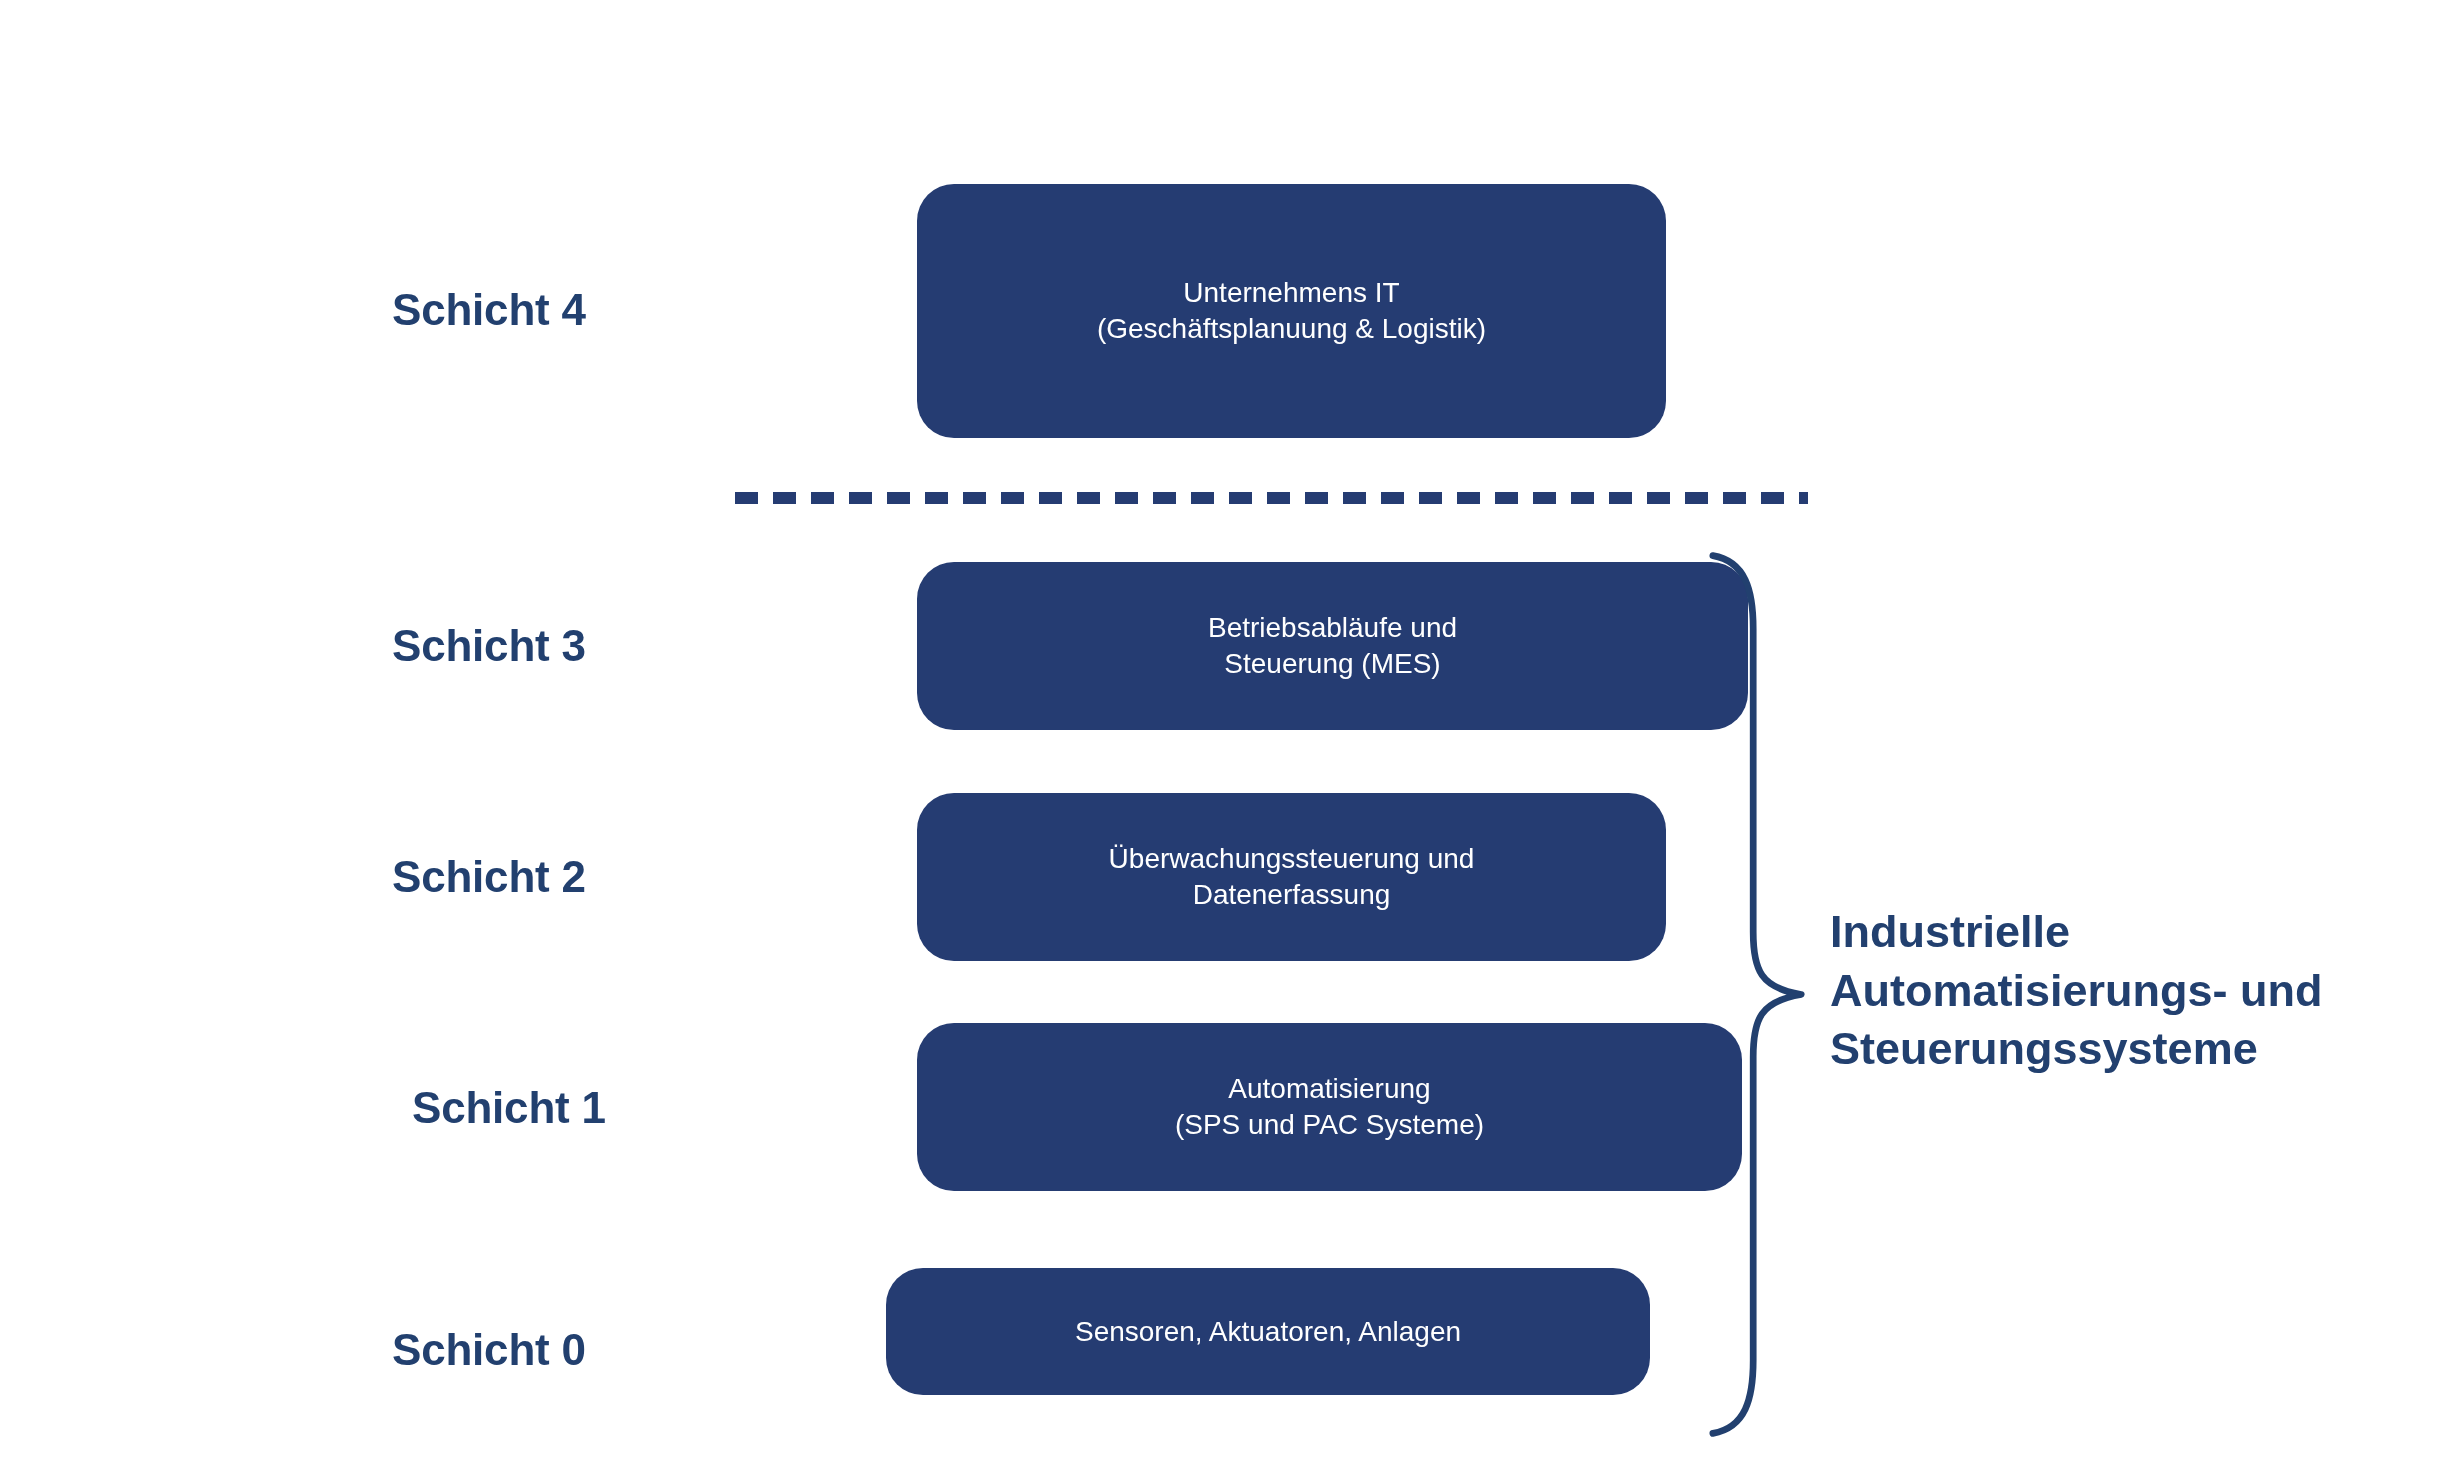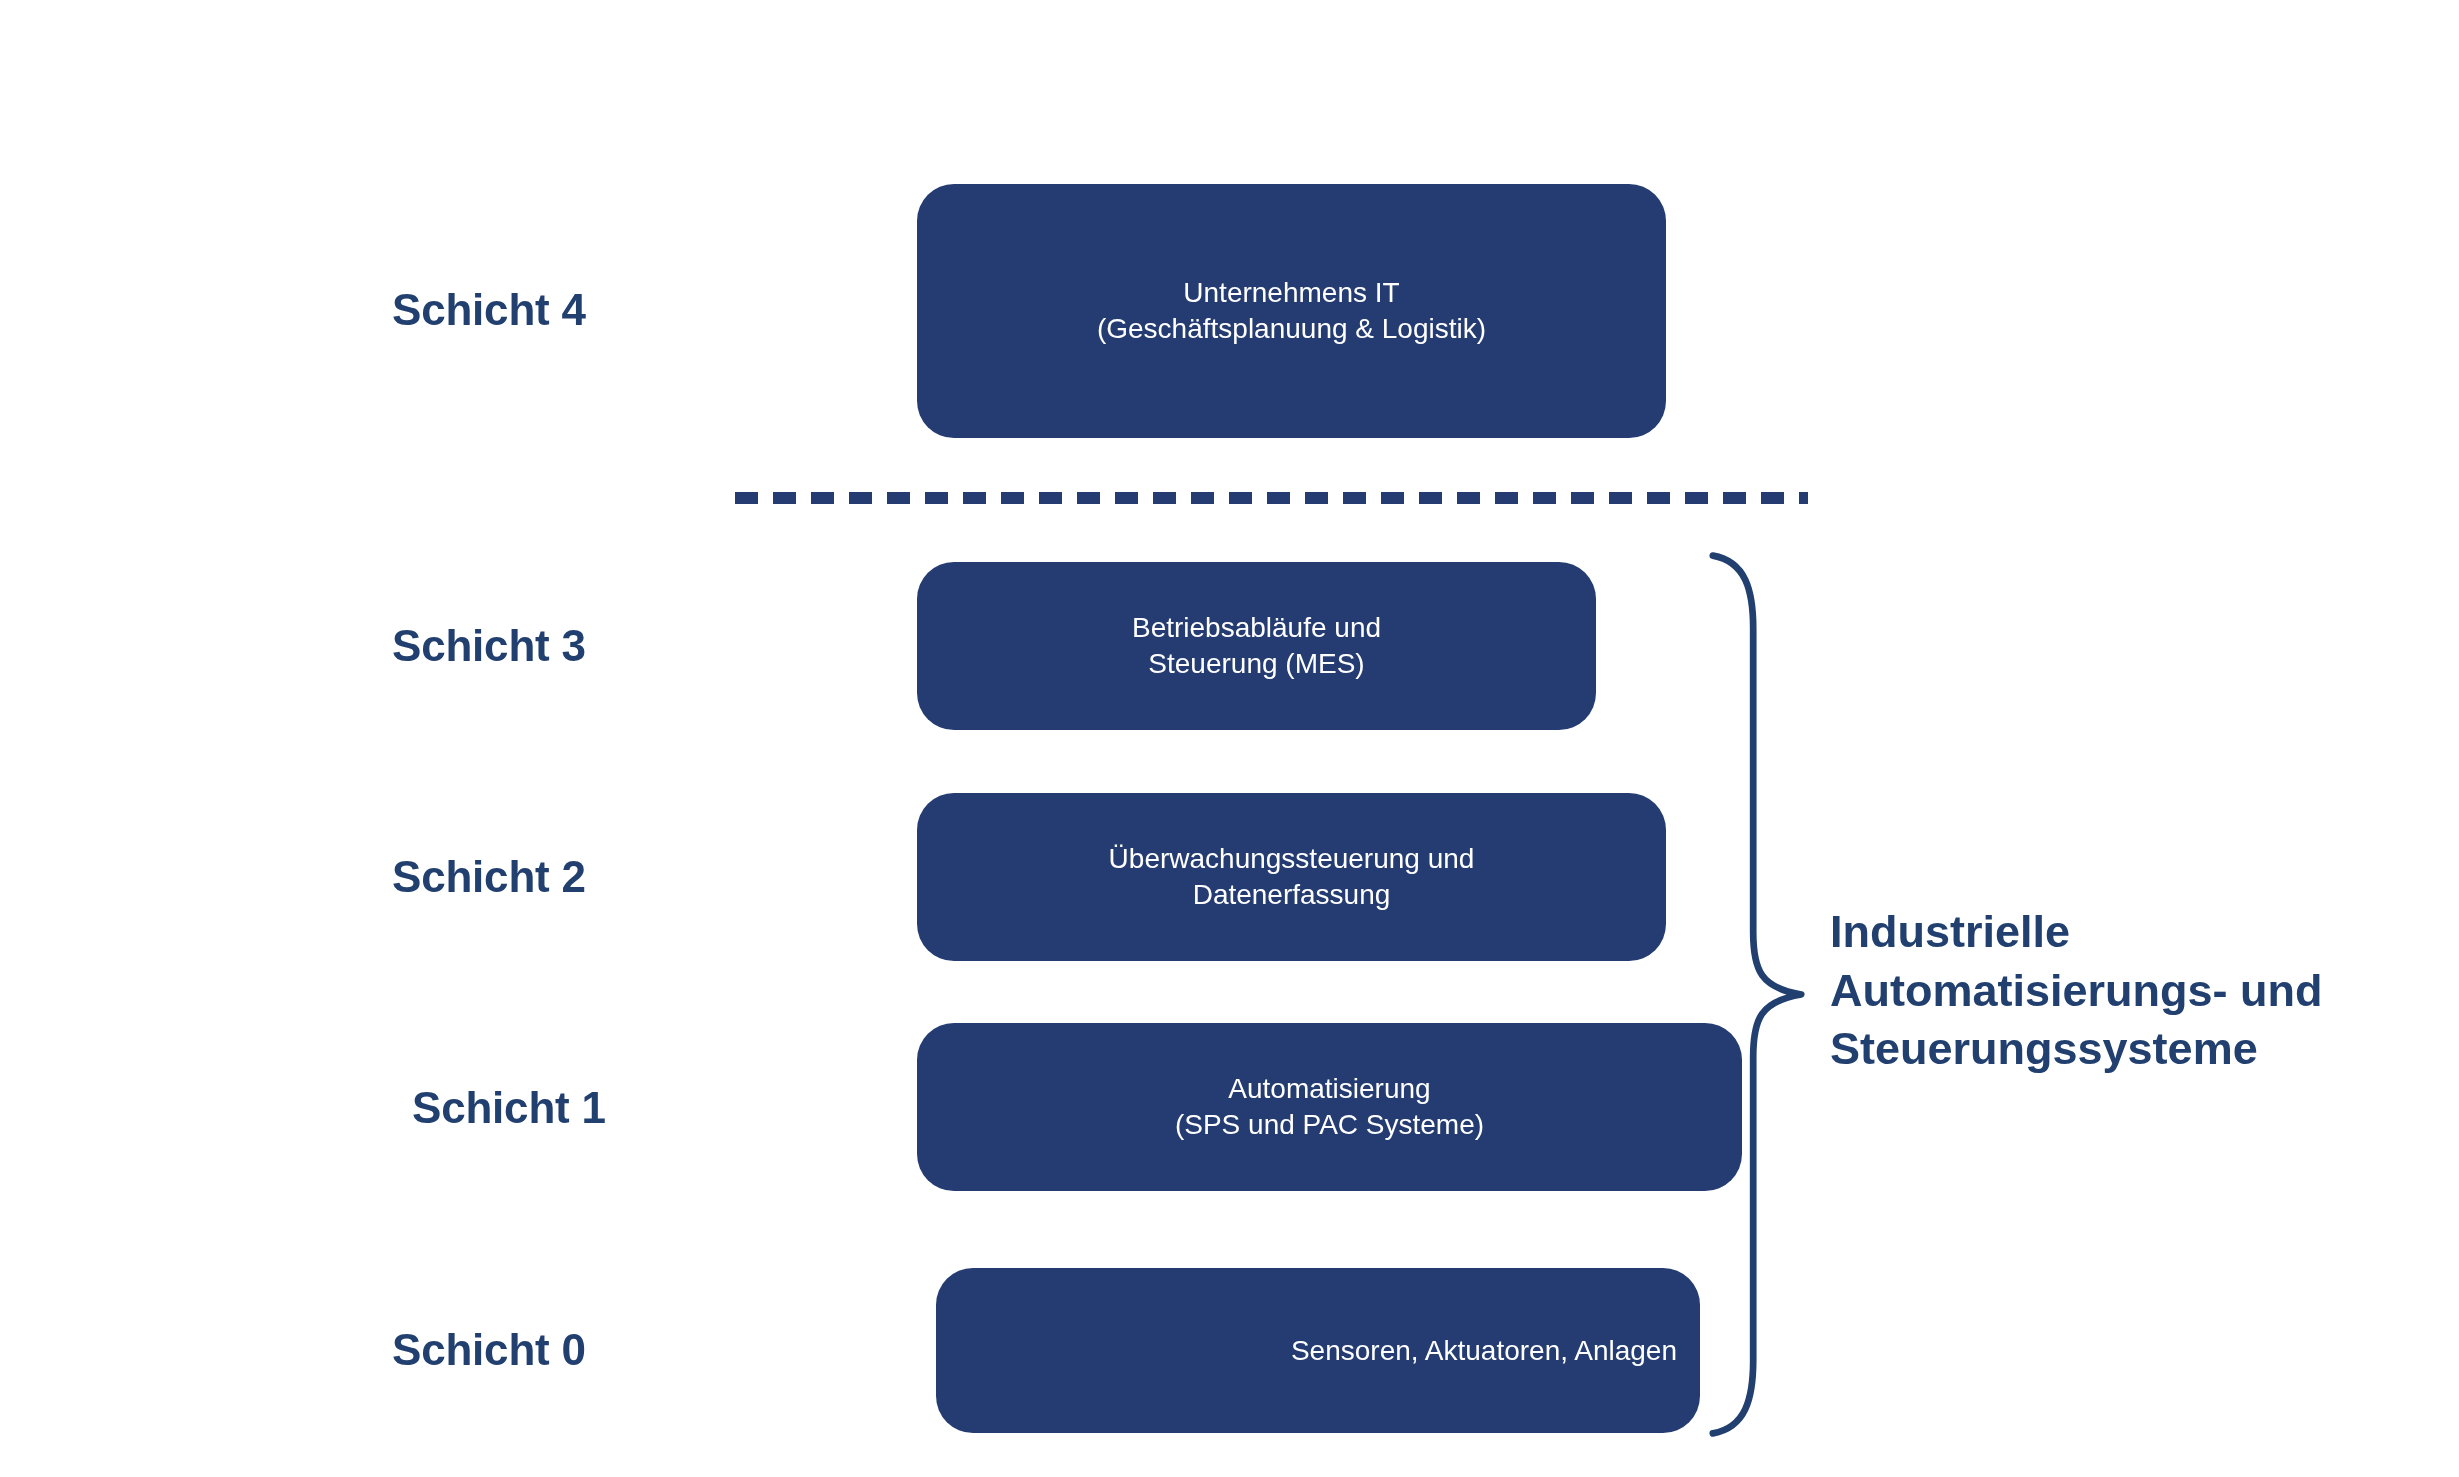--- a/index.html
+++ b/index.html
@@ -93,21 +93,21 @@
     <span class="box-text">
       <span>Unternehmens IT</span>
       <span class="line2">(Geschäftsplanuung &amp; Logistik)</span>
     </span>
   </div>
 
   <div class="dashed-separator" style="left:735px; top:492px; width:1073px;"></div>
 
   <div class="layer-label" style="left:392px; top:624px;">Schicht 3</div>
 
-  <div class="layer-box" style="left:889px; top:562px; width:679px; height:168px;">
+  <div class="layer-box" style="left:889px; top:562px; width:831px; height:168px;">
     <span class="box-text">
       <span>Betriebsabläufe und</span>
       <span class="line2">Steuerung (MES)</span>
     </span>
   </div>
 
   <div class="layer-label" style="left:392px; top:855px;">Schicht 2</div>
 
   <div class="layer-box" style="left:889px; top:793px; width:749px; height:168px;">
     <span class="box-text">
@@ -120,21 +120,21 @@
 
   <div class="layer-box" style="left:889px; top:1023px; width:825px; height:168px;">
     <span class="box-text">
       <span>Automatisierung</span>
       <span class="line2">(SPS und PAC Systeme)</span>
     </span>
   </div>
 
   <div class="layer-label" style="left:392px; top:1328px;">Schicht 0</div>
 
-  <div class="layer-box" style="left:908px; top:1268px; width:764px; height:165px;text-align:right;">
+  <div class="layer-box" style="left:858px; top:1268px; width:764px; height:127px;">
     <span class="box-text">
       <span>Sensoren, Aktuatoren, Anlagen</span>
     </span>
   </div>
 
   <div class="brace-wrap" style="left:1705px; top:548px; width:106px; height:893px;">
     <svg width="106" height="893" viewBox="0 0 110 930" fill="none">
       <path d="M 8 8
                C 42 14, 50 44, 50 84
                L 50 400

